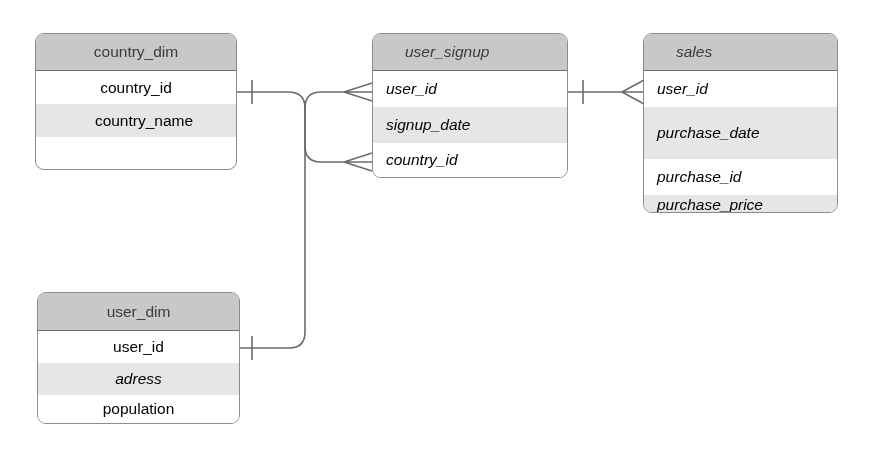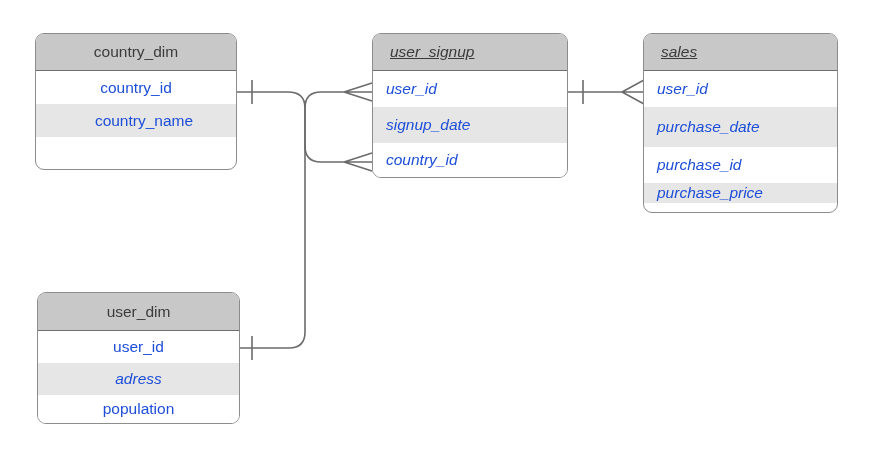--- a/index.html
+++ b/index.html
@@ -38,21 +38,21 @@
     background: #c8c8c8;
     color: #3b3b3b;
     border-bottom: 1px solid #6e6e6e;
     font-size: 15.5px;
     line-height: 1;
     display: flex;
     align-items: center;
   }
   .entity .ent-row {
     box-sizing: border-box;
-    color: #1d4ed8;
+    color: #000000;
     font-size: 15.5px;
     line-height: 1;
     display: flex;
     align-items: center;
     background: #ffffff;
   }
   .entity .ent-row.shaded {
     background: #e6e6e6;
   }
   
@@ -62,22 +62,21 @@
     font-style: normal;
   }
   
   .entity.style-left .ent-header,
   .entity.style-left .ent-row {
     justify-content: flex-start;
     font-style: italic;
     padding-left: 13px;
   }
   .entity.style-left .ent-header {
-    padding-left: 17px;
-    text-decoration: underline;
+    padding-left: 32px;
   }
 </style>
 </head>
 <body>
 
 <div id="canvas">
 
   <svg id="wires" viewBox="0 0 883 460" width="883" height="460" xmlns="http://www.w3.org/2000/svg">
     <g fill="none" stroke="#6b6b6b" stroke-width="1.6">
 
@@ -111,21 +110,21 @@
   <div class="entity style-left" style="left:372px; top:33px; width:196px; height:145px;">
     <div class="ent-header" style="height:37px;">user_signup</div>
     <div class="ent-row" style="height:36px;">user_id</div>
     <div class="ent-row shaded" style="height:36px;">signup_date</div>
     <div class="ent-row" style="height:34px;">country_id</div>
   </div>
 
   <div class="entity style-left" style="left:643px; top:33px; width:195px; height:180px;">
     <div class="ent-header" style="height:37px;">sales</div>
     <div class="ent-row" style="height:36px;">user_id</div>
-    <div class="ent-row shaded" style="height:40px;">purchase_date</div>
+    <div class="ent-row shaded" style="height:52px;">purchase_date</div>
     <div class="ent-row" style="height:36px;">purchase_id</div>
     <div class="ent-row shaded" style="height:20px;">purchase_price</div>
   </div>
 
   <div class="entity style-center" style="left:37px; top:292px; width:203px; height:132px;">
     <div class="ent-header" style="height:38px;">user_dim</div>
     <div class="ent-row" style="height:32px;">user_id</div>
     <div class="ent-row shaded" style="height:32px;font-style:italic;">adress</div>
     <div class="ent-row" style="height:28px;">population</div>
   </div>

